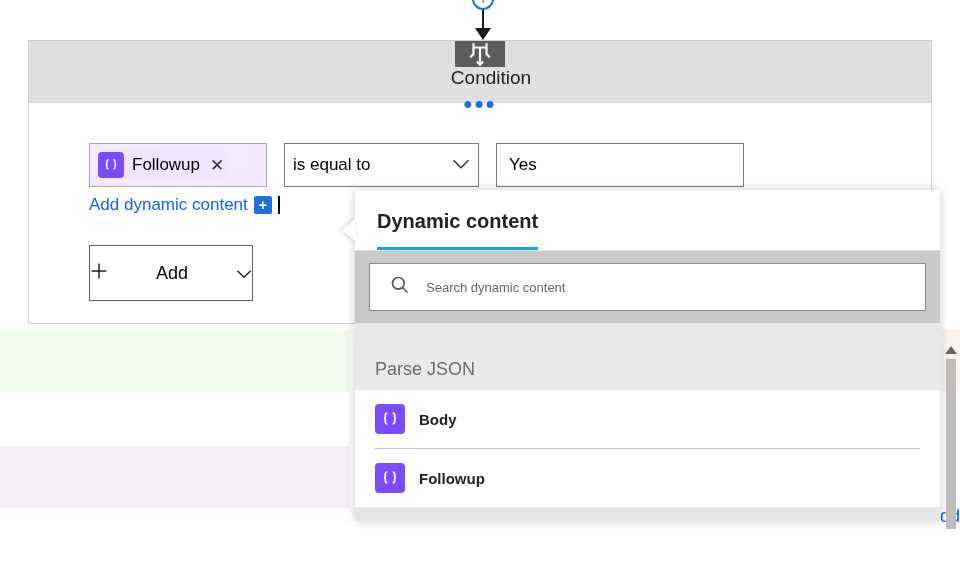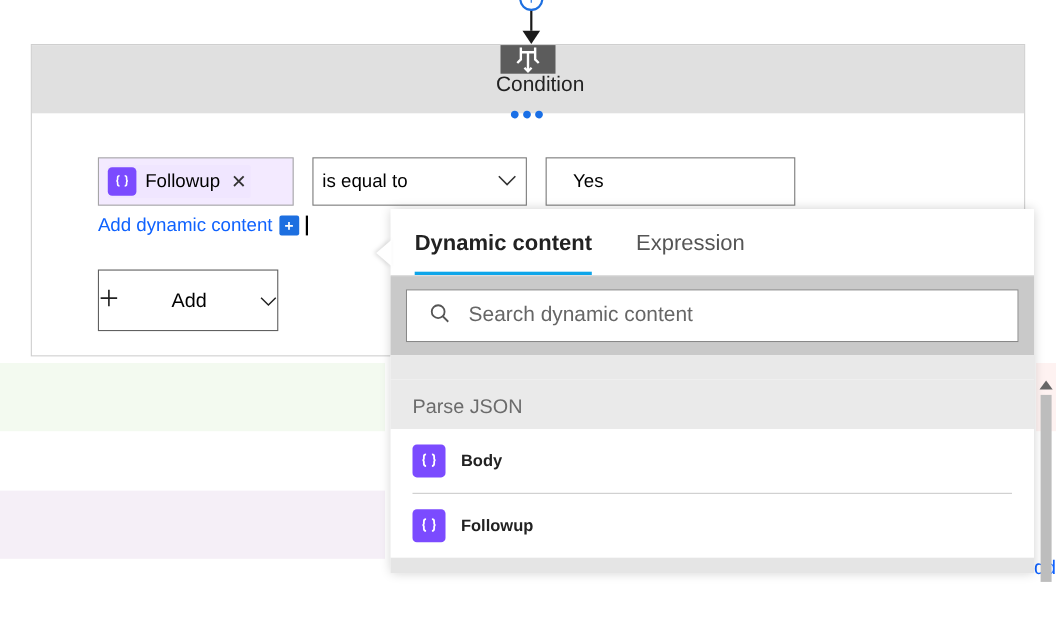--- a/index.html
+++ b/index.html
@@ -98,21 +98,21 @@
   .cond-box, .op-box, .val-box {
     border: 1px solid #7a7a7a;
     height: 44px;
     display: flex;
     align-items: center;
     padding: 0 8px;
     font-size: 17px;
   }
   .cond-box { width: 178px; background: #f3eaff; border-color:#a6a6a6;}
   .op-box  { width: 195px; justify-content: space-between; background:#fff; }
-  .val-box { width: 227px; background:#fff; padding-left:24px;}
+  .val-box { width: 248px; background:#fff; padding-left:12px;}
 
   .token-chip {
     display: flex;
     align-items: center;
     background: #f0e6ff;
     height: 30px;
     border-radius: 2px;
   }
   .token-icon {
     width: 26px; height: 26px;
@@ -206,21 +206,21 @@
     width:100%;
     height:48px;
     border:1px solid #888;
     background:#fff;
     display:flex;
     align-items:center;
     padding:0 20px;
     gap:16px;
   }
   .search-input input{
-    border:none;outline:none;font-size:19px;width:100%;
+    border:none;outline:none;font-size:13px;width:100%;
     color:#000000;
   }
   .search-input input::placeholder{color:#666;}
   .search-icon svg{width:20px;height:20px;}
 
   .section-header-wrap{background:#e9e9e9;height:22px;}
   .section-header{
     background:#eaeaea;
     padding:14px 20px 10px 20px;
     color:#6b6b6b;
@@ -339,21 +339,20 @@
       </span>
     </button>
   </div>
 </div>
 
 <div class="flyout-pointer"></div>
 
 <div class="flyout">
   <div class="flyout-tabs">
     <div class="tab active">Dynamic content</div>
-    <div class="tab">Expression</div>
   </div>
 
   <div class="search-bar-area">
     <div class="search-input">
       <span class="search-icon">
         <svg viewBox="0 0 24 24" fill="none" stroke="#555" stroke-width="2">
           <circle cx="10" cy="10" r="7"></circle>
             <line x1="21" y1="21" x2="15" y2="15"></line>
         </svg>
       </span>

